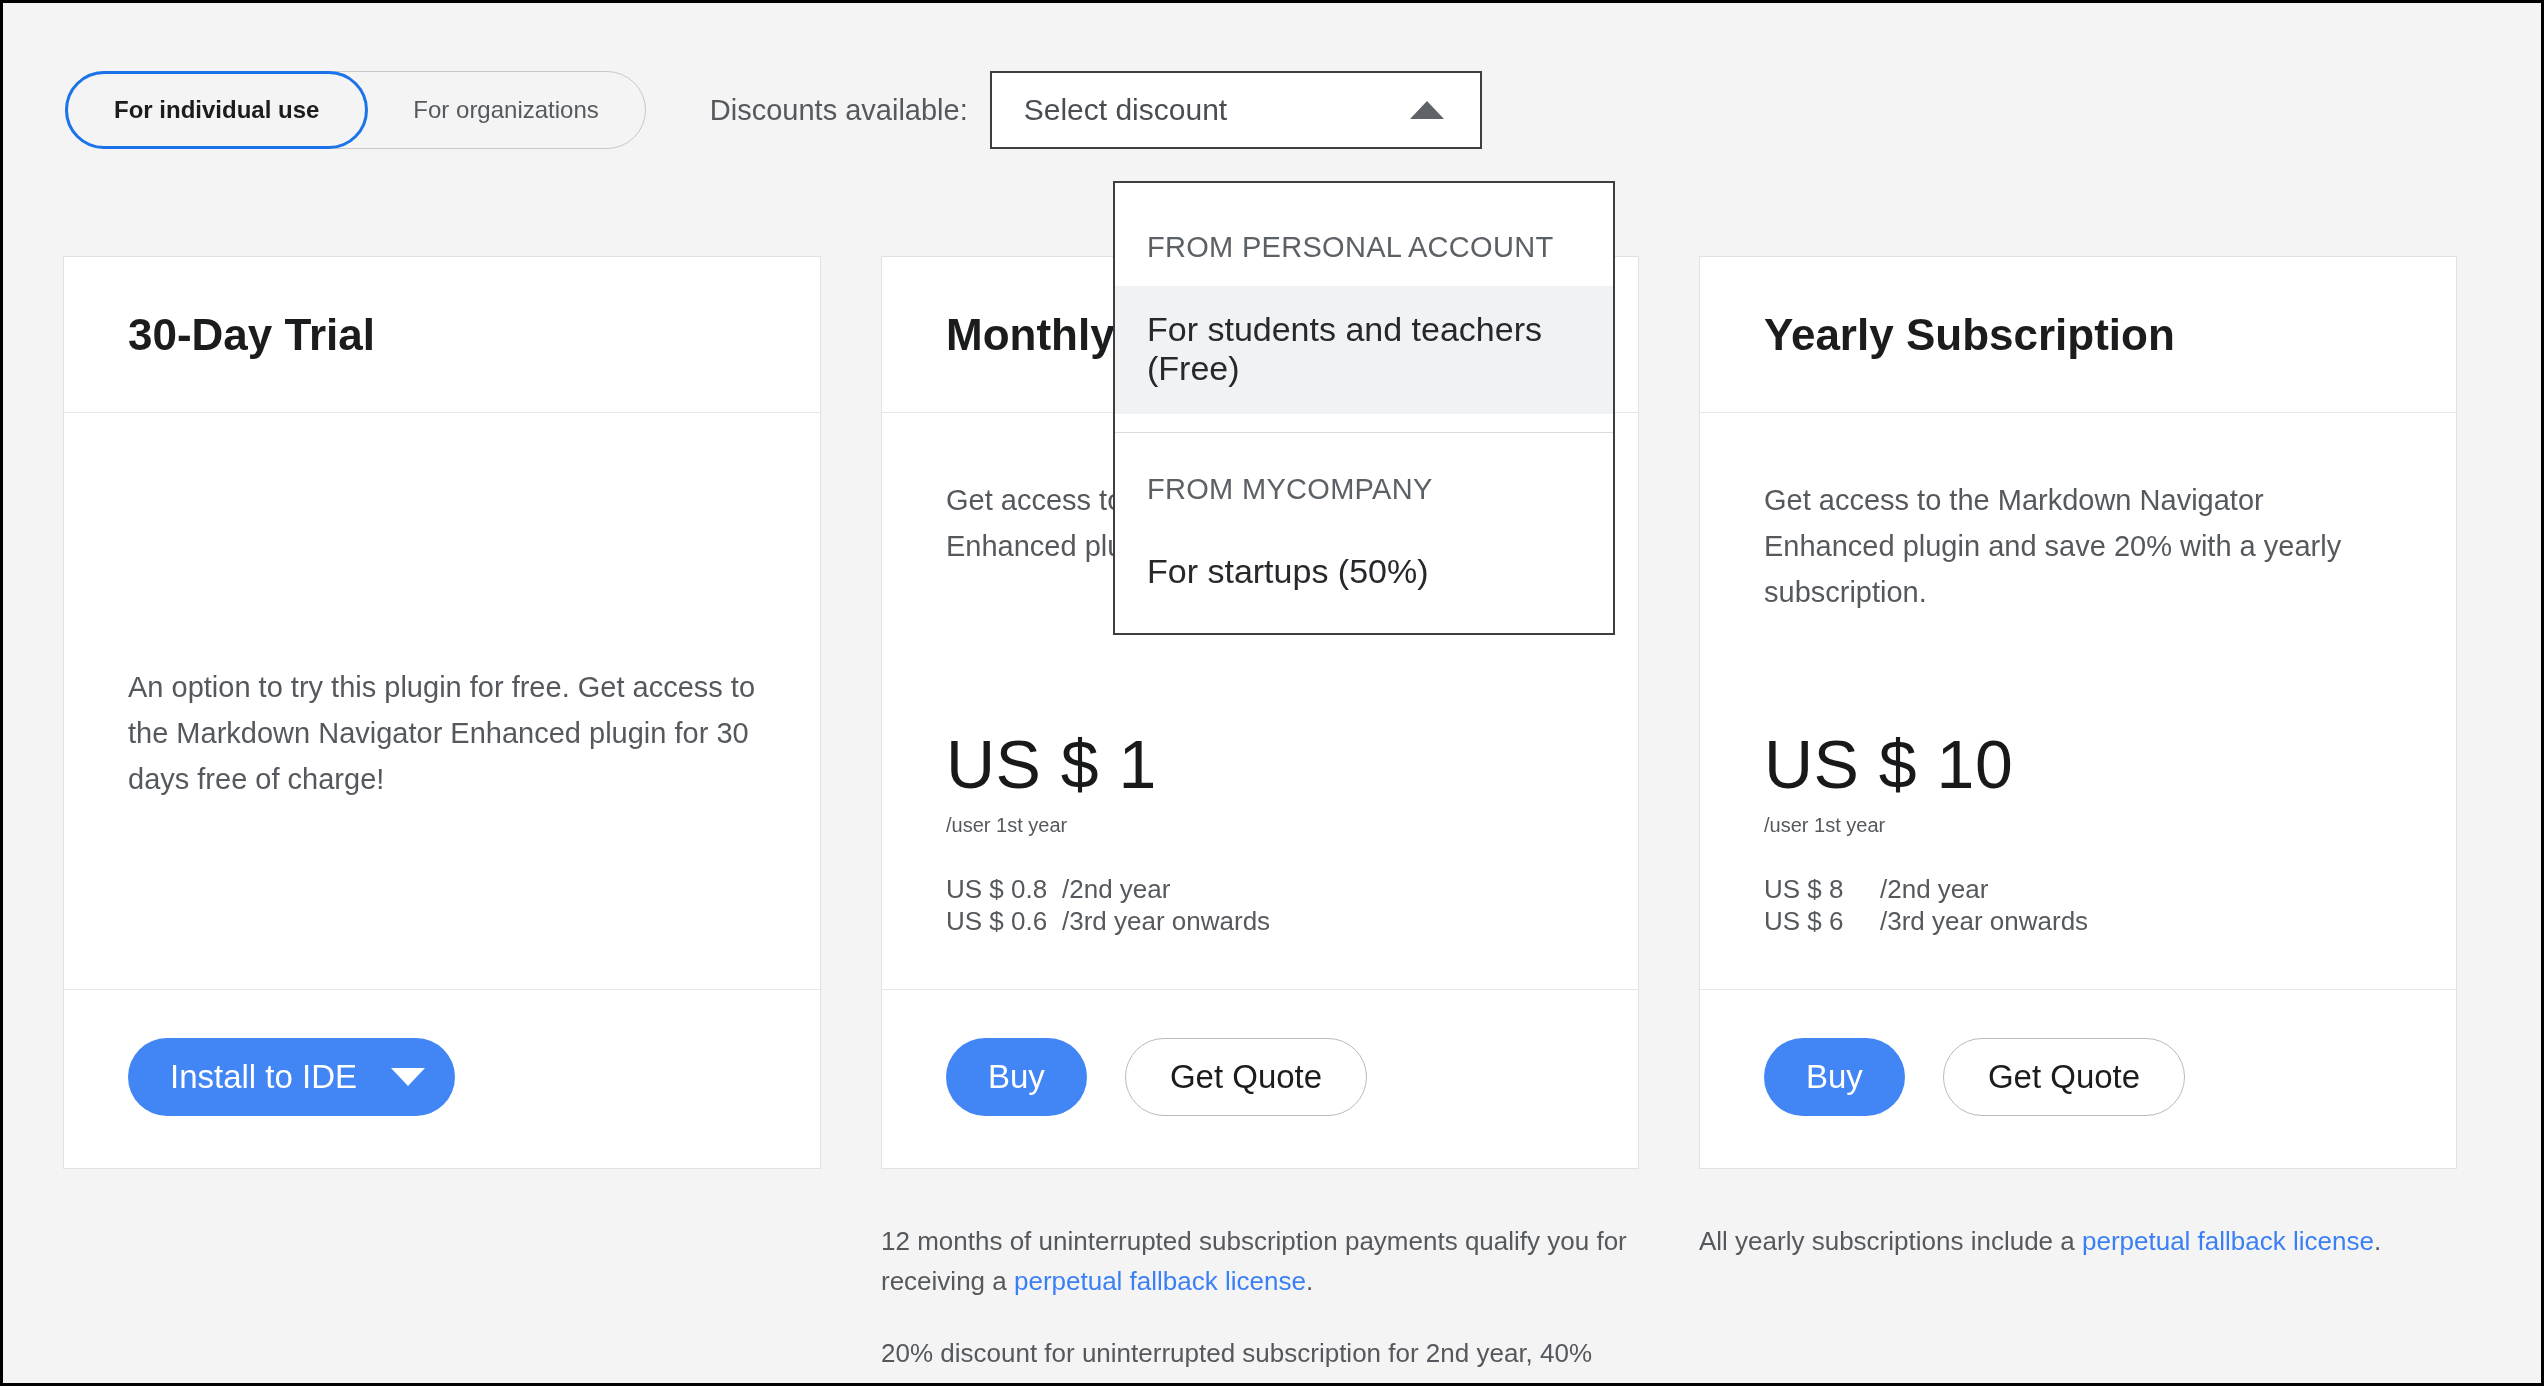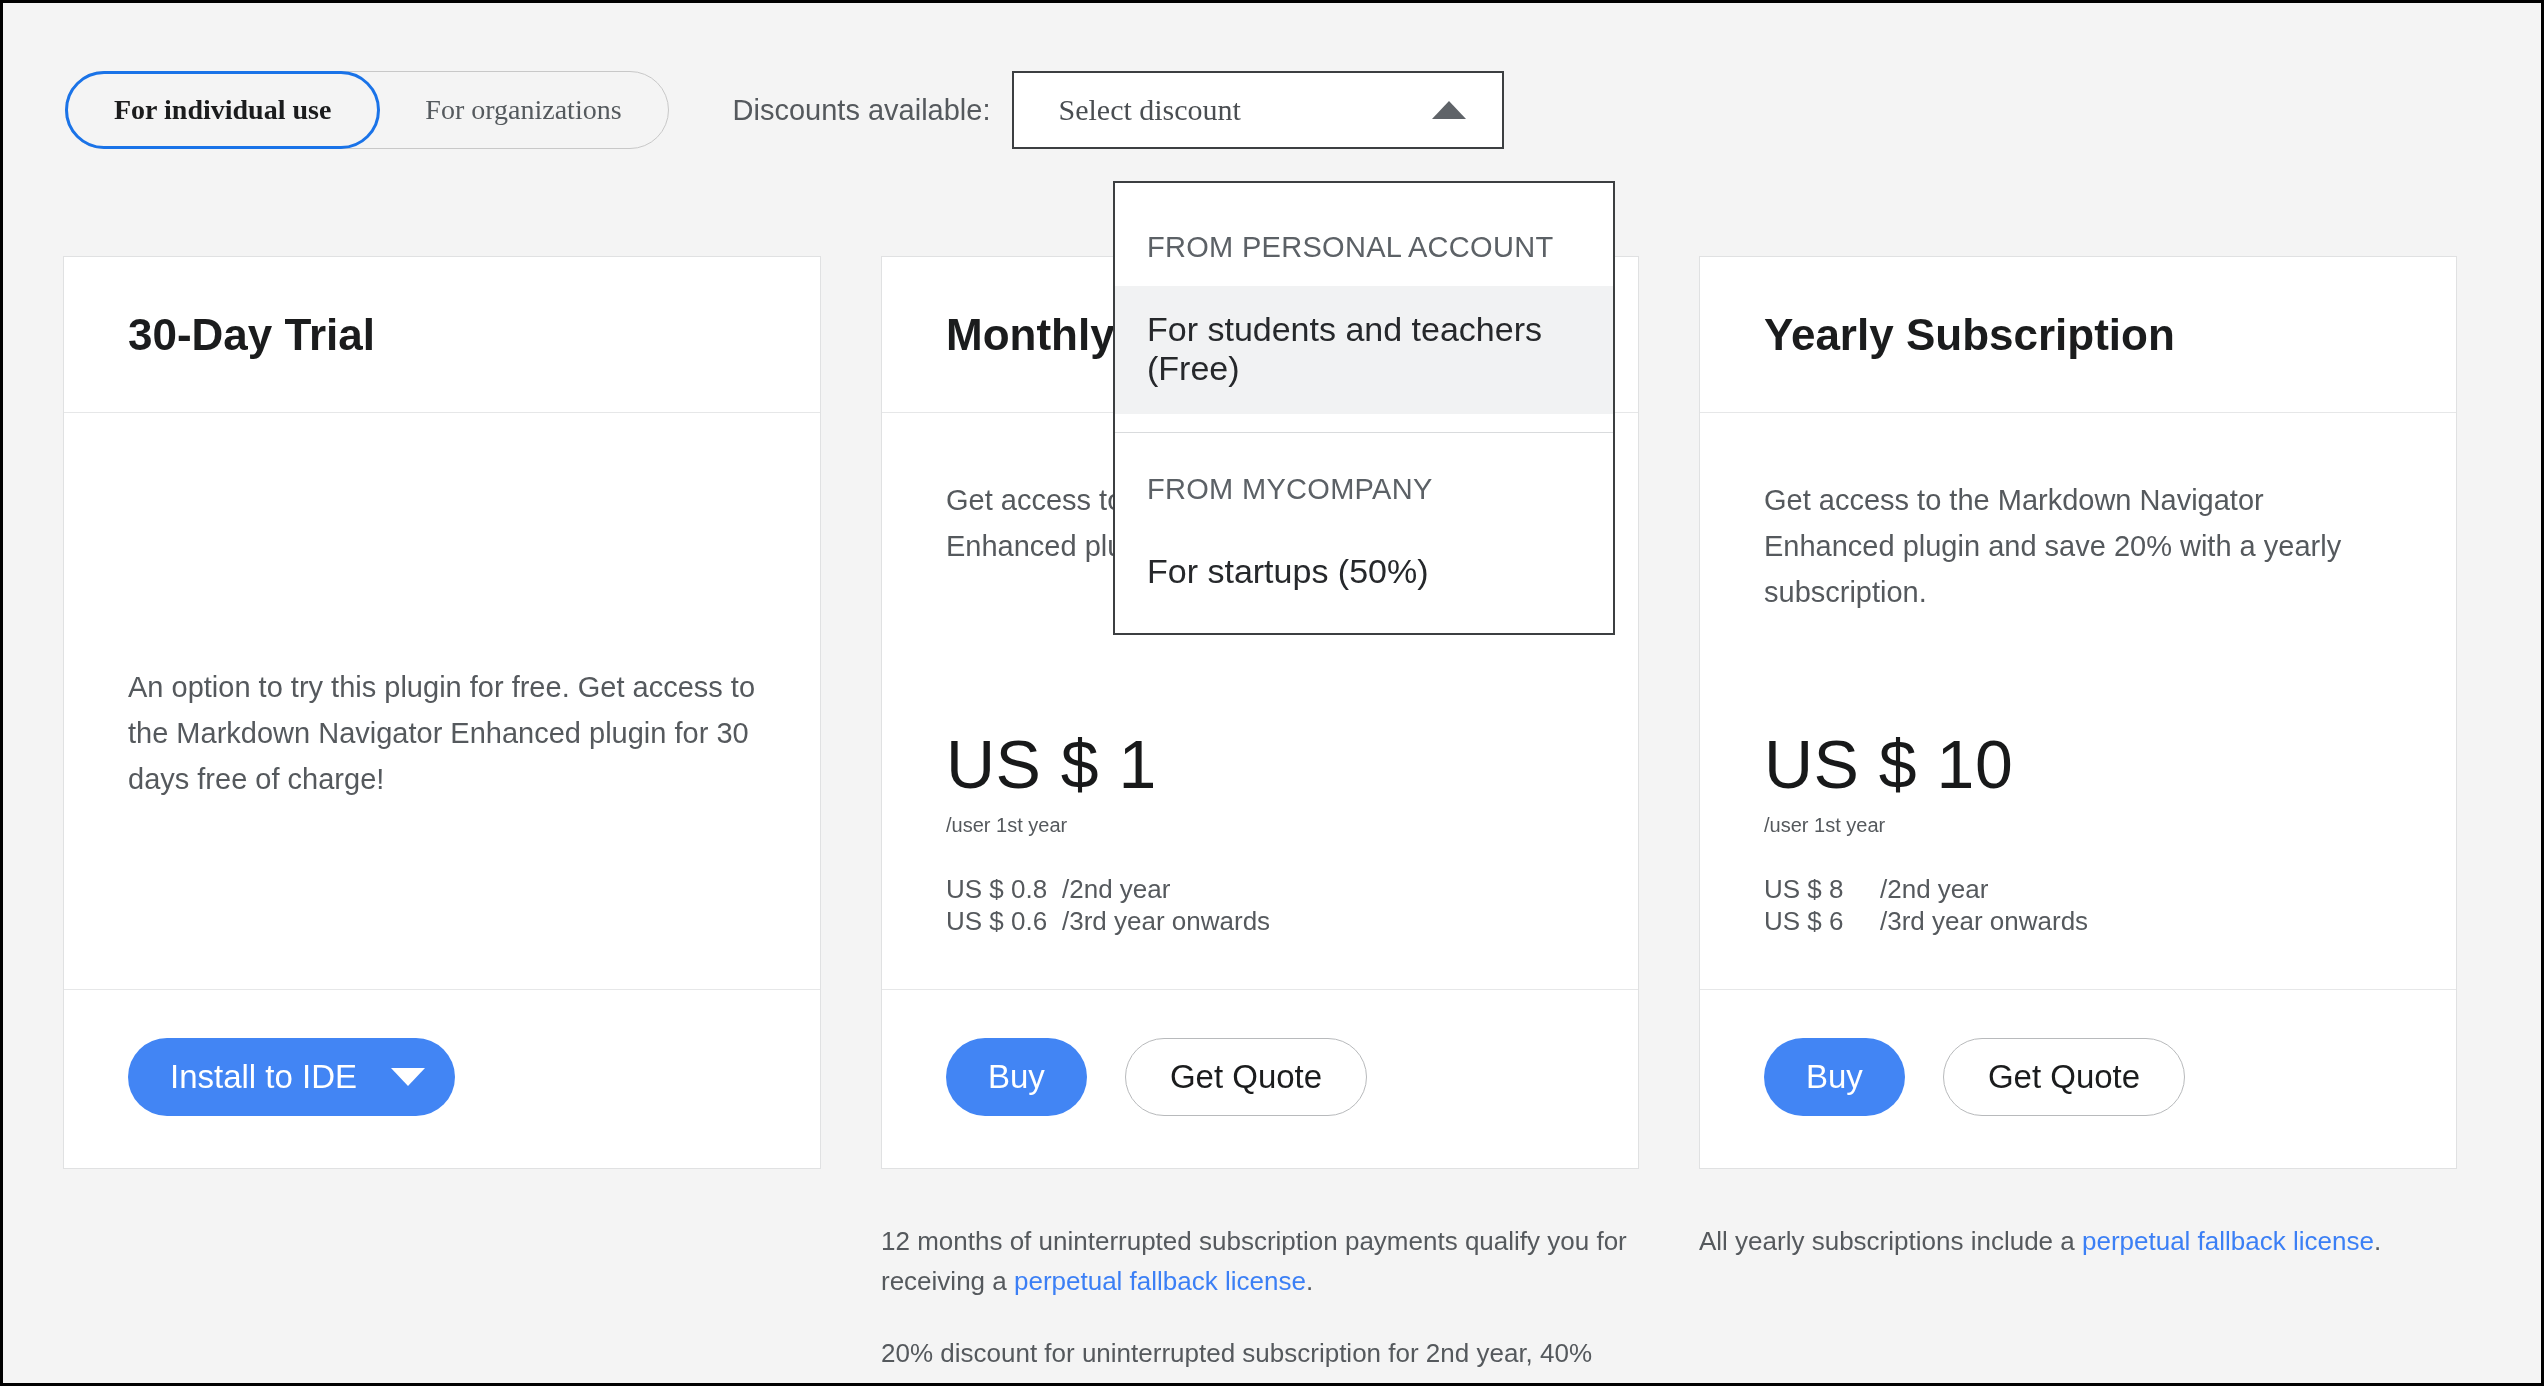--- a/index.html
+++ b/index.html
@@ -36,27 +36,26 @@
     height: 78px;
     border: 1px solid #c8c8c8;
     border-radius: 39px;
     background: #f4f4f4;
     box-sizing: border-box;
   }
   .seg-item {
     display: flex;
     align-items: center;
     justify-content: center;
-    font-size: 28px;
+    font-size: 24px;
     color: #555a5e;
     padding: 0 46px;
     box-sizing: border-box;
     cursor: pointer;
     white-space: nowrap;
-    font-family: Liberation Serif, serif;
   }
   .seg-item.active {
     border: 3px solid #1a73e8;
     border-radius: 39px;
     color: #1b1c1d;
     font-weight: 600;
     margin: -1px;
     background: #f4f4f4;
   }
 
@@ -77,23 +76,22 @@
     background: #ffffff;
     border: 2px solid #3c3f41;
     box-sizing: border-box;
     display: flex;
     align-items: center;
     cursor: pointer;
   }
   .select-value {
     font-size: 30px;
     color: #4a4e52;
-    padding-left: 44px;
+    padding-left: 32px;
     flex: 1;
-    font-family: Liberation Serif, serif;
   }
   .caret-up {
     width: 0;
     height: 0;
     border-left: 17px solid transparent;
     border-right: 17px solid transparent;
     border-bottom: 18px solid #5f6368;
     margin-right: 36px;
   }
 

